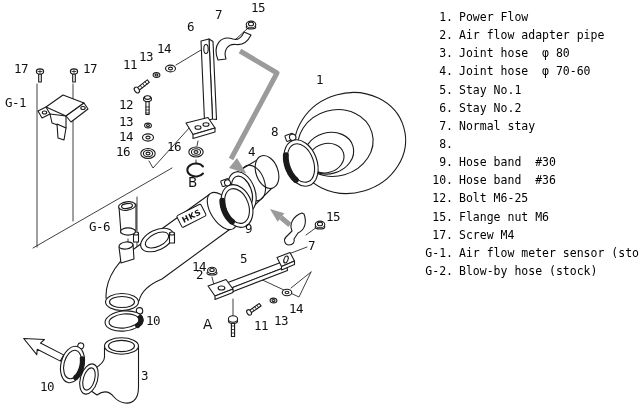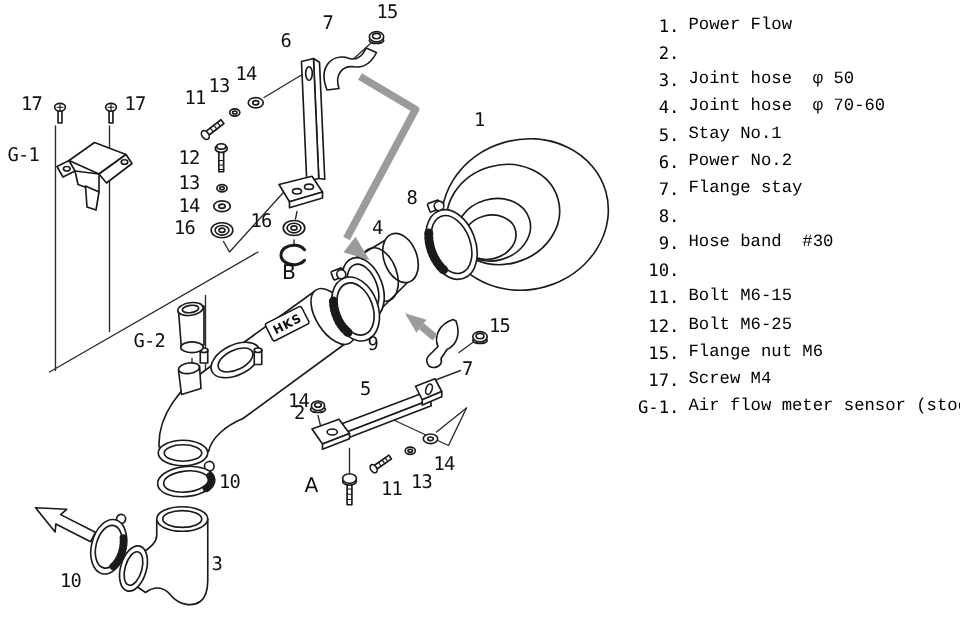--- a/index.html
+++ b/index.html
@@ -12,21 +12,21 @@
   .ptn{stroke:#1a1a1a;stroke-width:1.1;fill:none;}
   .thin{stroke:#1a1a1a;stroke-width:0.8;fill:none;}
   .hatch{stroke:#1a1a1a;fill:none;stroke-dasharray:1.2 1.7;}
   .gray{fill:#9b9b9b;stroke:none;}
   .grayln{stroke:#9b9b9b;stroke-width:5;fill:none;stroke-linecap:butt;}
   .co{position:absolute;font-size:12.5px;line-height:13px;color:#111;white-space:pre;letter-spacing:-0.5px;}
   .co.big{font-size:13.5px;font-family:"DejaVu Sans",sans-serif;letter-spacing:0;}
   .parts-list{position:absolute;left:420px;top:10px;width:219px;}
   .pl-row{display:flex;height:18.15px;font-size:11.5px;color:#000;align-items:flex-start;}
   .pl-num{width:33px;text-align:right;white-space:pre;flex:none;}
-  .pl-label{margin-left:6px;white-space:pre;font-family:Liberation Mono, monospace;}
+  .pl-label{margin-left:6px;white-space:pre;}
   .logo-text{font-family:"DejaVu Sans",sans-serif;font-size:8px;font-weight:bold;letter-spacing:0.5px;fill:#111;}
 </style>
 </head>
 <body>
 
 <div class="page">
 
   <svg width="420" height="415" viewBox="0 0 420 415">
 
     <g>
@@ -296,21 +296,21 @@
     <span class="co" style="left:119px;top:98px">12</span>
     <span class="co" style="left:119px;top:115px">13</span>
     <span class="co" style="left:119px;top:130px">14</span>
     <span class="co" style="left:116px;top:145px">16</span>
     <span class="co" style="left:167px;top:140px">16</span>
     <span class="co big" style="left:188px;top:176px">B</span>
     <span class="co" style="left:316px;top:73px">1</span>
     <span class="co" style="left:271px;top:125px">8</span>
     <span class="co" style="left:248px;top:145px">4</span>
     <span class="co" style="left:245px;top:222px">9</span>
-    <span class="co" style="left:89px;top:220px">G-2</span>
+    <span class="co" style="left:89px;top:220px">G-6</span>
     <span class="co" style="left:196px;top:268px">2</span>
     <span class="co" style="left:326px;top:210px">15</span>
     <span class="co" style="left:308px;top:239px">7</span>
     <span class="co" style="left:192px;top:260px">14</span>
     <span class="co" style="left:240px;top:252px">5</span>
     <span class="co" style="left:289px;top:302px">14</span>
     <span class="co" style="left:274px;top:314px">13</span>
     <span class="co" style="left:254px;top:319px">11</span>
     <span class="co big" style="left:203px;top:318px">A</span>
     <span class="co" style="left:146px;top:314px">10</span>
@@ -318,65 +318,67 @@
     <span class="co" style="left:40px;top:380px">10</span>
   </div>
 
   <div class="parts-list">
     <div class="pl-row">
         <span class="pl-num">1.</span>
         <span class="pl-label">Power Flow</span>
       </div>
     <div class="pl-row">
         <span class="pl-num">2.</span>
+        <span class="pl-label">Air flow adapter pipe</span>
       </div>
     <div class="pl-row">
         <span class="pl-num">3.</span>
-        <span class="pl-label">Joint hose  φ 50</span>
+        <span class="pl-label">Joint hose  φ 80</span>
       </div>
     <div class="pl-row">
         <span class="pl-num">4.</span>
         <span class="pl-label">Joint hose  φ 70-60</span>
       </div>
     <div class="pl-row">
         <span class="pl-num">5.</span>
         <span class="pl-label">Stay No.1</span>
       </div>
     <div class="pl-row">
         <span class="pl-num">6.</span>
-        <span class="pl-label">Power No.2</span>
+        <span class="pl-label">Stay No.2</span>
       </div>
     <div class="pl-row">
         <span class="pl-num">7.</span>
-        <span class="pl-label">Flange stay</span>
+        <span class="pl-label">Normal stay</span>
       </div>
     <div class="pl-row">
         <span class="pl-num">8.</span>
       </div>
     <div class="pl-row">
         <span class="pl-num">9.</span>
         <span class="pl-label">Hose band  #30</span>
       </div>
     <div class="pl-row">
         <span class="pl-num">10.</span>
-      </div>
-    <div class="pl-row">
-        <span class="pl-num">11.</span>
-        <span class="pl-label">Bolt M6-15</span>
+        <span class="pl-label">Hose band  #36</span>
       </div>
     <div class="pl-row">
         <span class="pl-num">12.</span>
         <span class="pl-label">Bolt M6-25</span>
       </div>
     <div class="pl-row">
         <span class="pl-num">15.</span>
         <span class="pl-label">Flange nut M6</span>
       </div>
     <div class="pl-row">
         <span class="pl-num">17.</span>
         <span class="pl-label">Screw M4</span>
       </div>
     <div class="pl-row">
         <span class="pl-num">G-1.</span>
         <span class="pl-label">Air flow meter sensor (stock)</span>
       </div>
+    <div class="pl-row">
+        <span class="pl-num">G-2.</span>
+        <span class="pl-label">Blow-by hose (stock)</span>
+      </div>
   </div>
 </div>
 
 </body></html>

